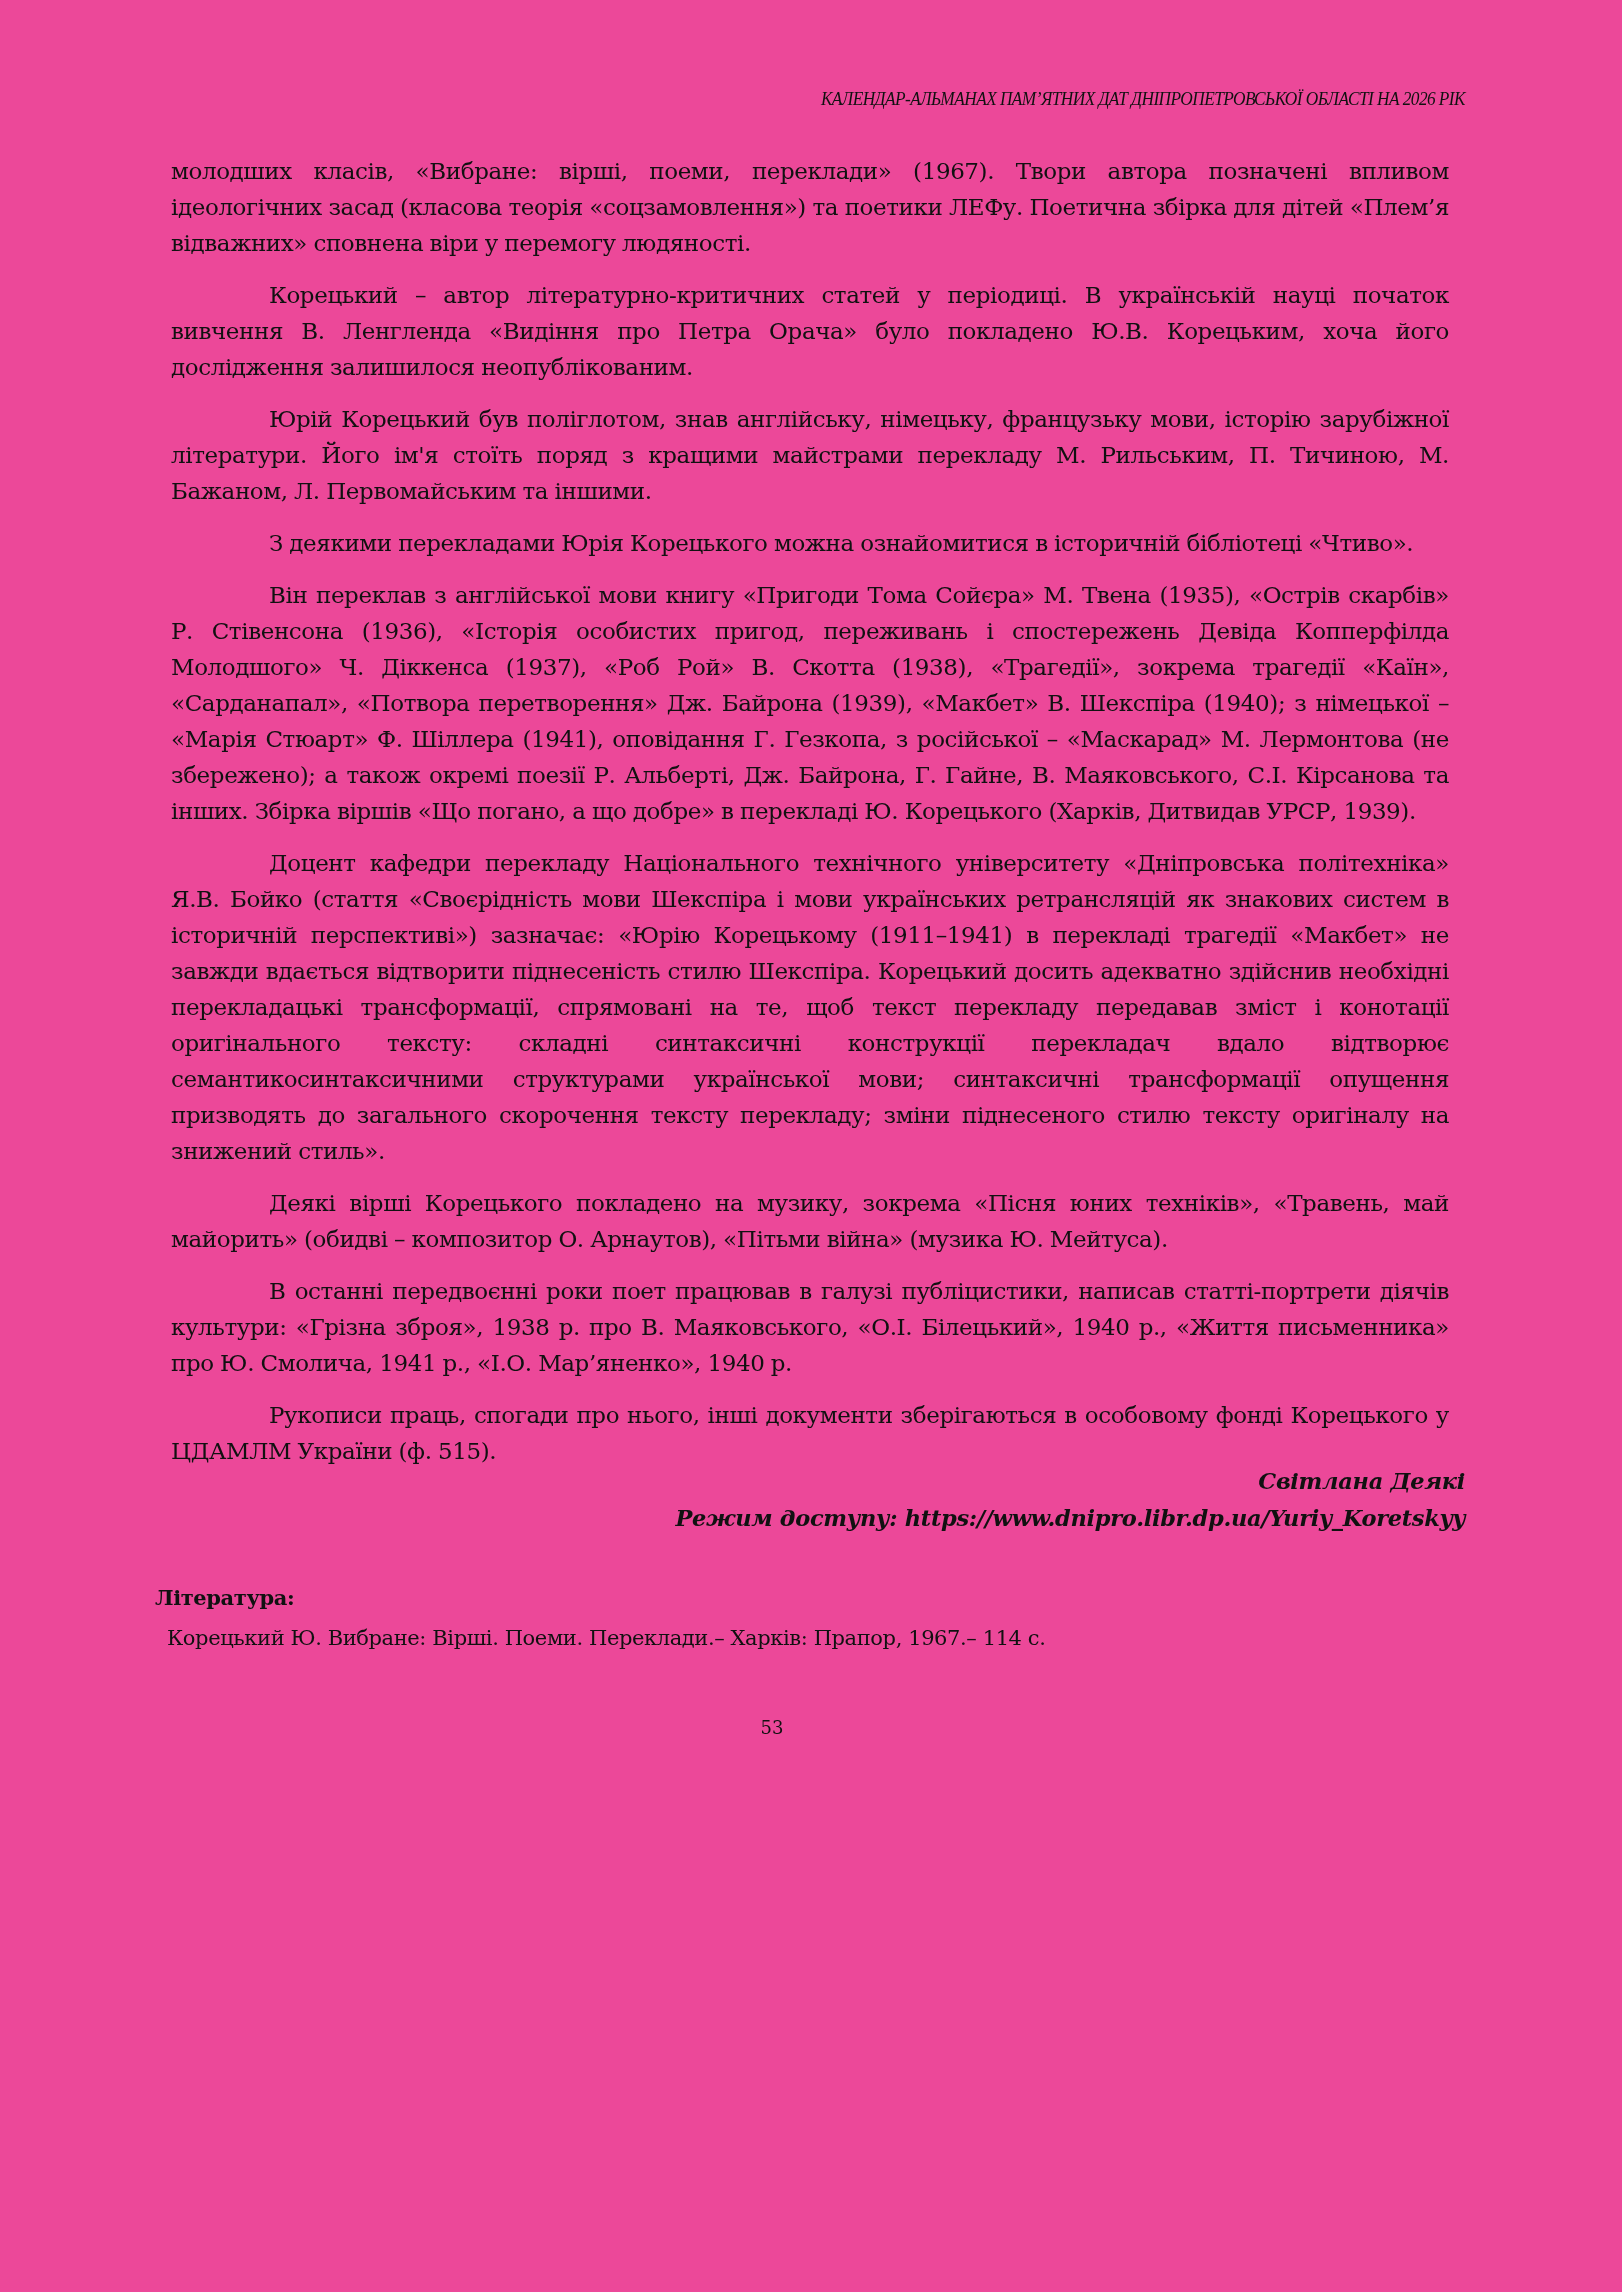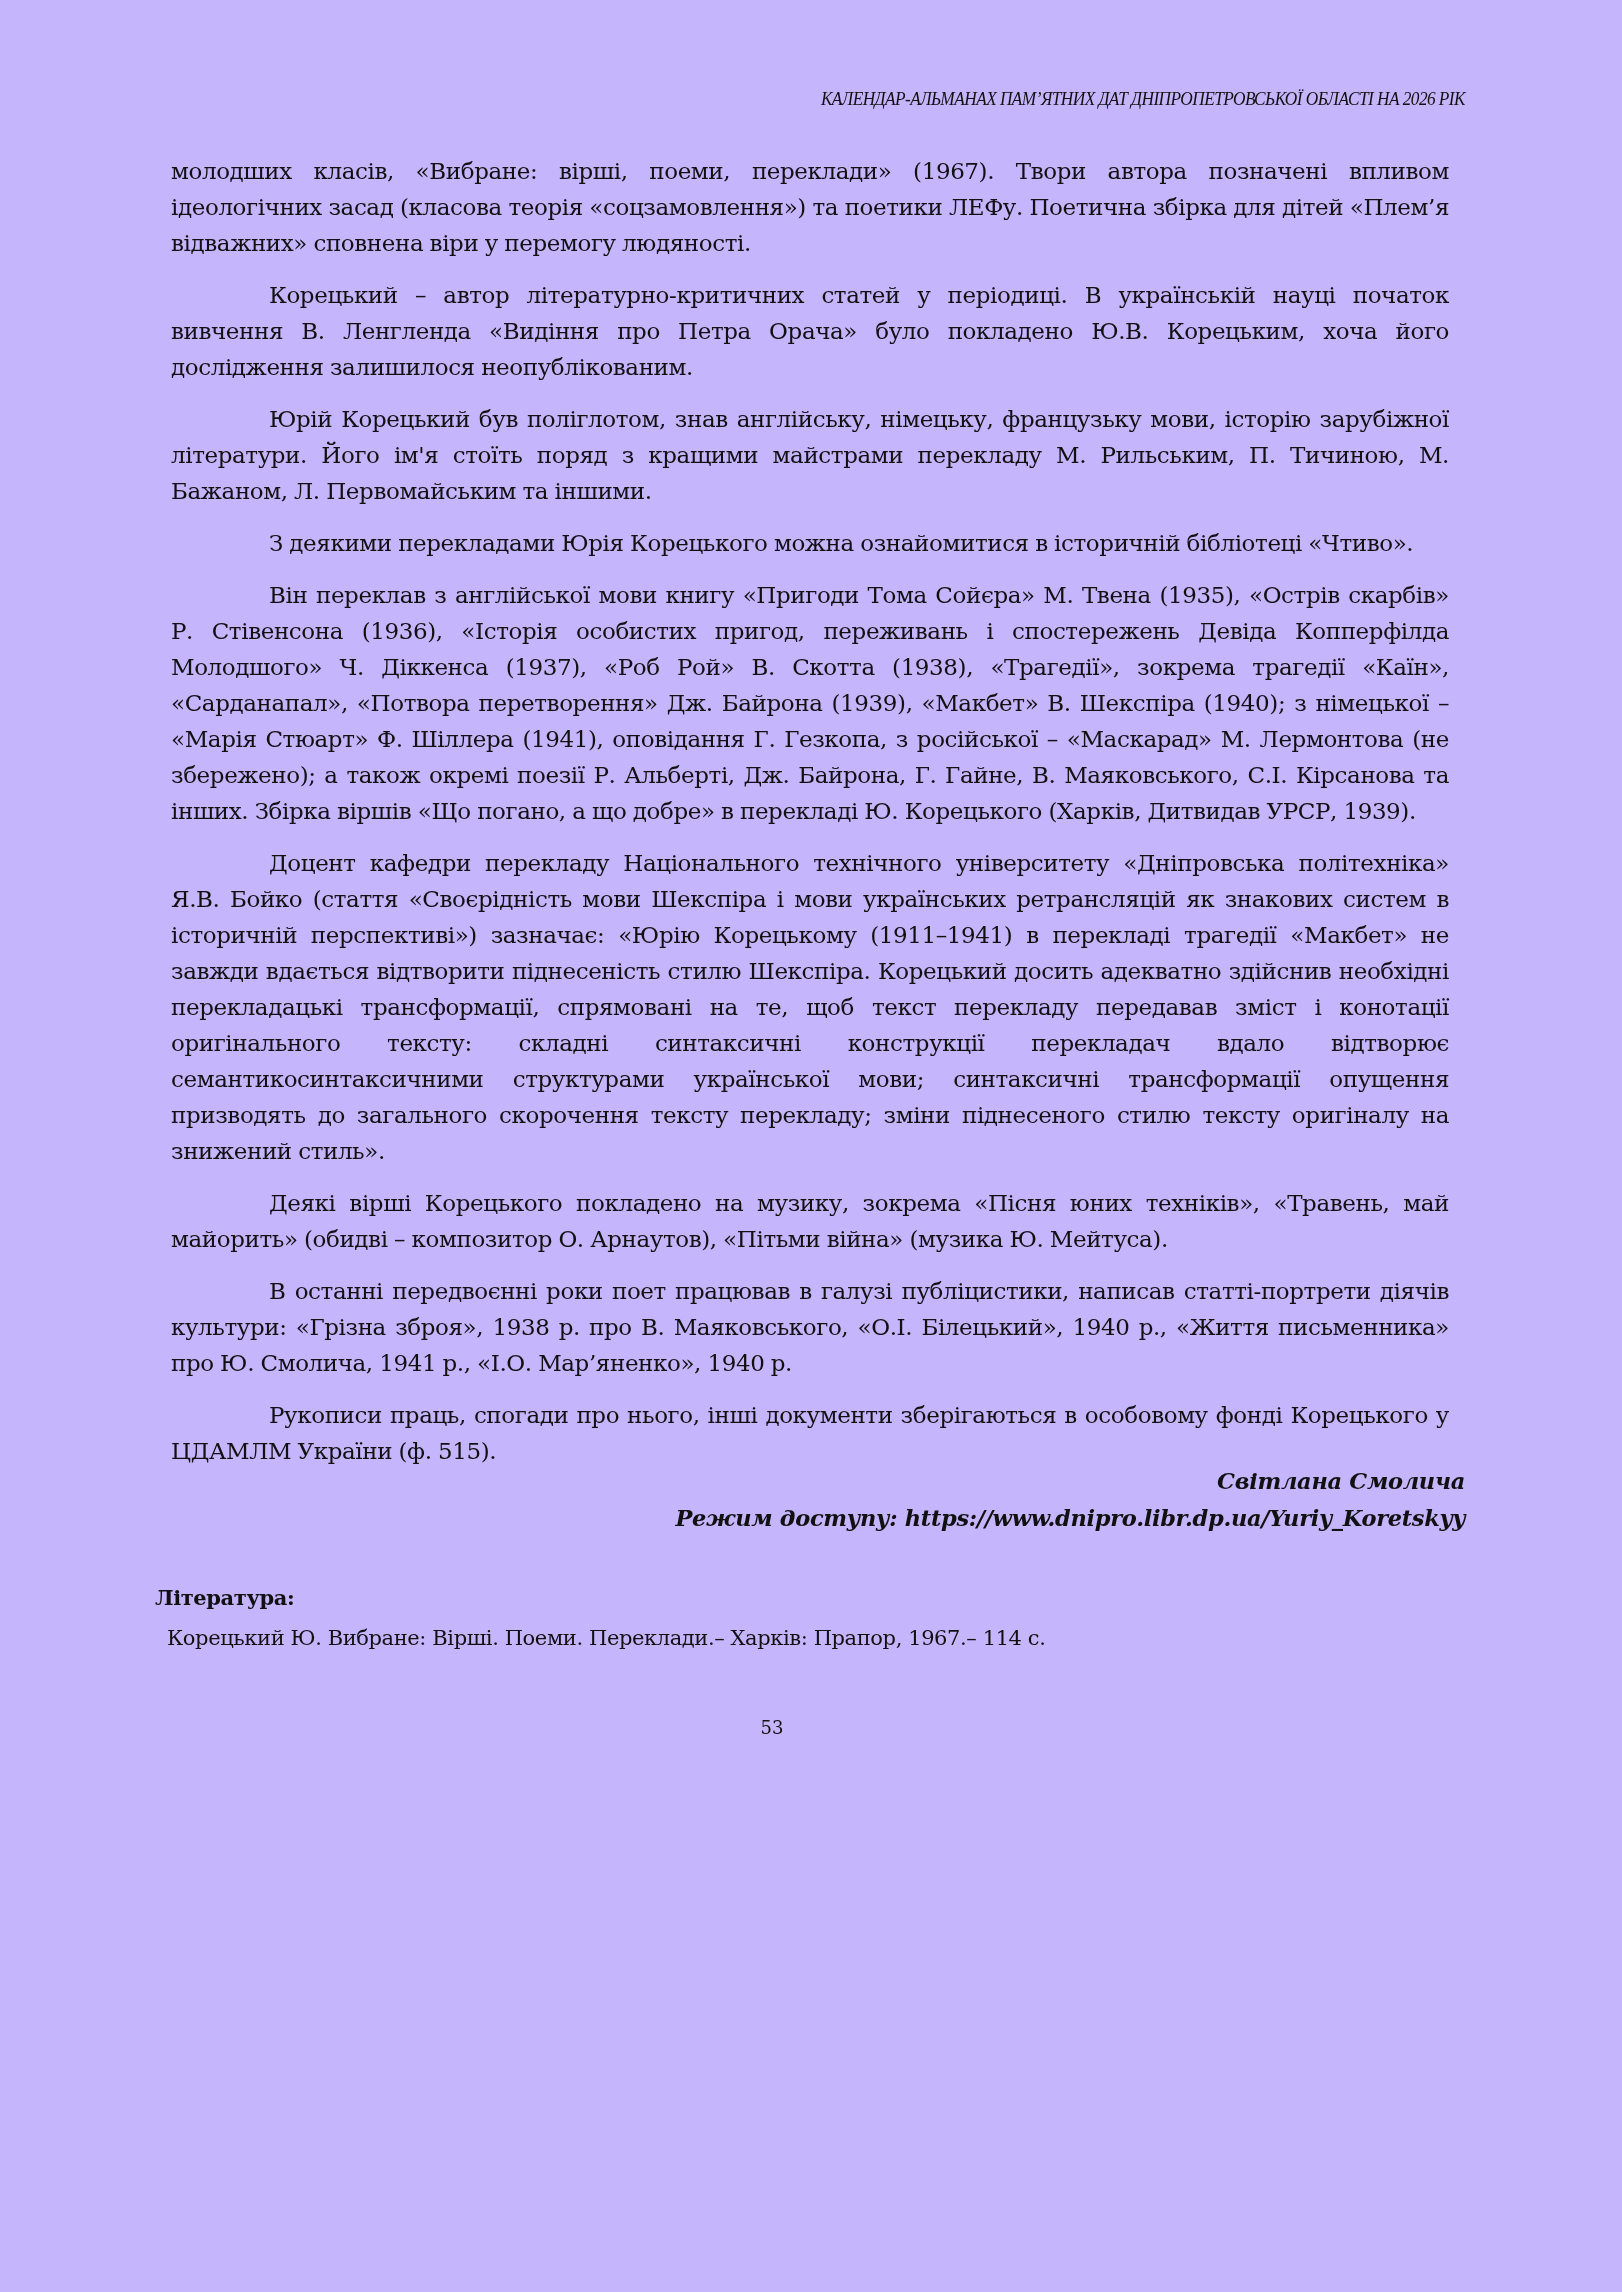--- a/index.html
+++ b/index.html
@@ -1,17 +1,17 @@
 <!DOCTYPE html>
 <html><head>
 <meta charset="utf-8">
 <style>
   html, body { margin: 0; padding: 0; background: #ffffff; }
   body { width: 1622px; height: 2293px; position: relative; overflow: hidden; color: #111111; }
-  .page { position: absolute; left: 0; top: 0; width: 1622px; height: 2293px; background: #c4b5fd; }
+  .page { position: absolute; left: 0; top: 0; width: 1622px; height: 2293px; background: #ec4899; }
   .running-header {
     position: absolute; left: 549px; width: 916px; top: 88px;
     text-align: right; font-family: "Liberation Serif", serif; font-style: italic;
     font-size: 18.6px; letter-spacing: -0.6px; color: #111; white-space: nowrap;
     transform: scaleX(0.93); transform-origin: right center;
   }
   .body-text {
     position: absolute; left: 155px; width: 1310px; top: 137px;
     font-family: "DejaVu Serif", serif; font-size: 23px; line-height: 36px;
     text-align: justify; letter-spacing: -0.4px; word-spacing: -0.5px;
@@ -49,21 +49,21 @@
     <p class="indent">Корецький – автор літературно-критичних статей у періодиці. В українській науці початок вивчення В. Ленгленда «Видіння про Петра Орача» було покладено Ю.В. Корецьким, хоча його дослідження залишилося неопублікованим.</p>
     <p class="indent">Юрій Корецький був поліглотом, знав англійську, німецьку, французьку мови, історію зарубіжної літератури. Його ім'я стоїть поряд з кращими майстрами перекладу М. Рильським, П. Тичиною, М. Бажаном, Л. Первомайським та іншими.</p>
     <p class="indent">З деякими перекладами Юрія Корецького можна ознайомитися в історичній бібліотеці «Чтиво».</p>
     <p class="indent">Він переклав з англійської мови книгу «Пригоди Тома Сойєра» М. Твена (1935), «Острів скарбів» Р. Стівенсона (1936), «Історія особистих пригод, переживань і спостережень Девіда Копперфілда Молодшого» Ч. Діккенса (1937), «Роб Рой» В. Скотта (1938), «Трагедії», зокрема трагедії «Каїн», «Сарданапал», «Потвора перетворення» Дж. Байрона (1939), «Макбет» В. Шекспіра (1940); з німецької – «Марія Стюарт» Ф. Шіллера (1941), оповідання Г. Гезкопа, з російської – «Маскарад» М. Лермонтова (не збережено); а також окремі поезії Р. Альберті, Дж. Байрона, Г. Гайне, В. Маяковського, С.І. Кірсанова та інших. Збірка віршів «Що погано, а що добре» в перекладі Ю. Корецького (Харків, Дитвидав УРСР, 1939).</p>
     <p class="indent">Доцент кафедри перекладу Національного технічного університету «Дніпровська політехніка» Я.В. Бойко (стаття «Своєрідність мови Шекспіра і мови українських ретрансляцій як знакових систем в історичній перспективі») зазначає: «Юрію Корецькому (1911–1941) в перекладі трагедії «Макбет» не завжди вдається відтворити піднесеність стилю Шекспіра. Корецький досить адекватно здійснив необхідні перекладацькі трансформації, спрямовані на те, щоб текст перекладу передавав зміст і конотації оригінального тексту: складні синтаксичні конструкції перекладач вдало відтворює семантикосинтаксичними структурами української мови; синтаксичні трансформації опущення призводять до загального скорочення тексту перекладу; зміни піднесеного стилю тексту оригіналу на знижений стиль».</p>
     <p class="indent">Деякі вірші Корецького покладено на музику, зокрема «Пісня юних техніків», «Травень, май майорить» (обидві – композитор О. Арнаутов), «Пітьми війна» (музика Ю. Мейтуса).</p>
     <p class="indent">В останні передвоєнні роки поет працював в галузі публіцистики, написав статті-портрети діячів культури: «Грізна зброя», 1938 р. про В. Маяковського, «О.І. Білецький», 1940 р., «Життя письменника» про Ю. Смолича, 1941 р., «І.О. Мар’яненко», 1940 р.</p>
     <p class="indent">Рукописи праць, спогади про нього, інші документи зберігаються в особовому фонді Корецького у ЦДАМЛМ України (ф. 515).</p>
   </div>
 
-  <div class="signature sig-author">Світлана Смолича</div>
+  <div class="signature sig-author">Світлана Деякі</div>
   <div class="signature sig-url">Режим доступу: https://www.dnipro.libr.dp.ua/Yuriy_Koretskyy</div>
 
   <div class="lit">
     <div class="lit-title">Література:</div>
     <p>Корецький Ю. Вибране: Вірші. Поеми. Переклади.– Харків: Прапор, 1967.– 114 с.</p>
   </div>
 
   <div class="page-number">53</div>
 </div>
 

